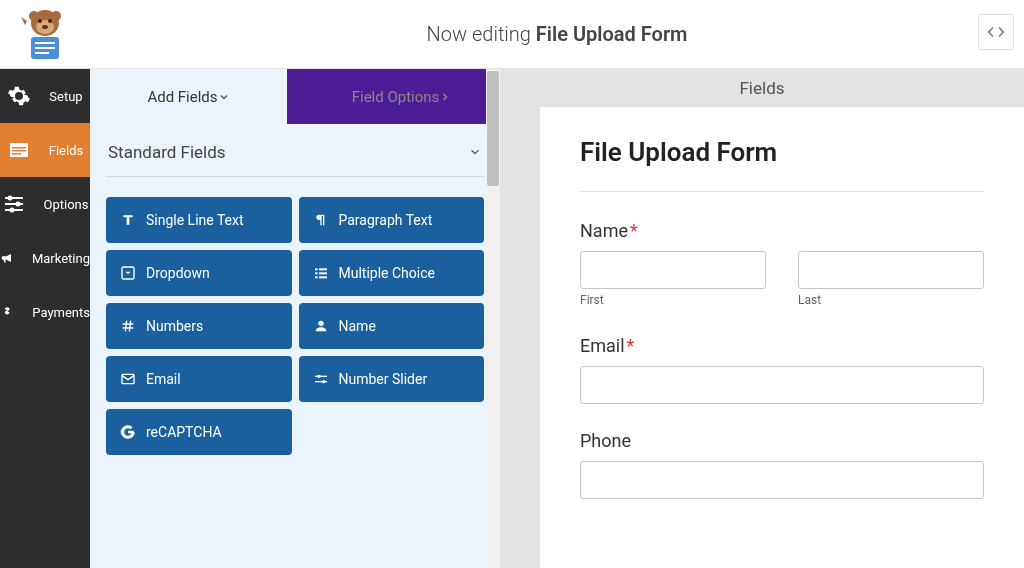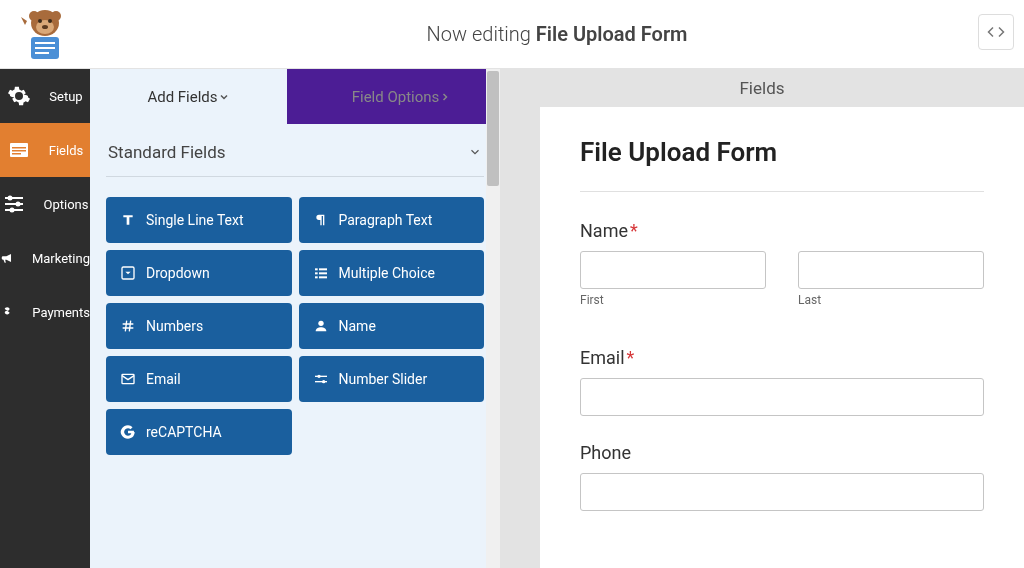--- a/index.html
+++ b/index.html
@@ -35,21 +35,21 @@
     .scrollbar-thumb { position: absolute; right: 1px; top: 2px; width: 12px; height: 115px; background: #c0c0c0; border-radius: 2px; }
     
     .right-panel { flex: 1; background: #e3e3e3; display: flex; flex-direction: column; }
     .preview-label { height: 38px; display: flex; align-items: center; justify-content: center; font-size: 17px; color: #555; }
     .preview-canvas { flex: 1; background: #e3e3e3; padding: 0 0 0 40px; display: flex; }
     .preview-inner { background: #fff; flex: 1; padding: 30px 40px; overflow-y: auto; }
     .form-title { font-size: 26px; font-weight: 600; color: #222; margin-bottom: 24px; }
     .form-divider { border-top: 1px solid #e0e0e0; margin-bottom: 28px; }
     .field-label { font-size: 18px; font-weight: 400; color: #333; margin-bottom: 10px; display: block; }
     .required { color: #d63638; margin-left: 2px; }
-    .name-row { display: flex; gap: 32px; margin-bottom: 40px; }
+    .name-row { display: flex; gap: 32px; margin-bottom: 28px; }
     .name-col { flex: 1; }
     .text-input { width: 100%; height: 38px; border: 1px solid #c5c5c5; border-radius: 3px; padding: 0 8px; }
     .sublabel { font-size: 12px; color: #666; margin-top: 4px; display: block; }
     .field-group { margin-bottom: 26px; }
   </style>
 </head>
 <body>
 
 <div class="header">
   <div class="logo">

